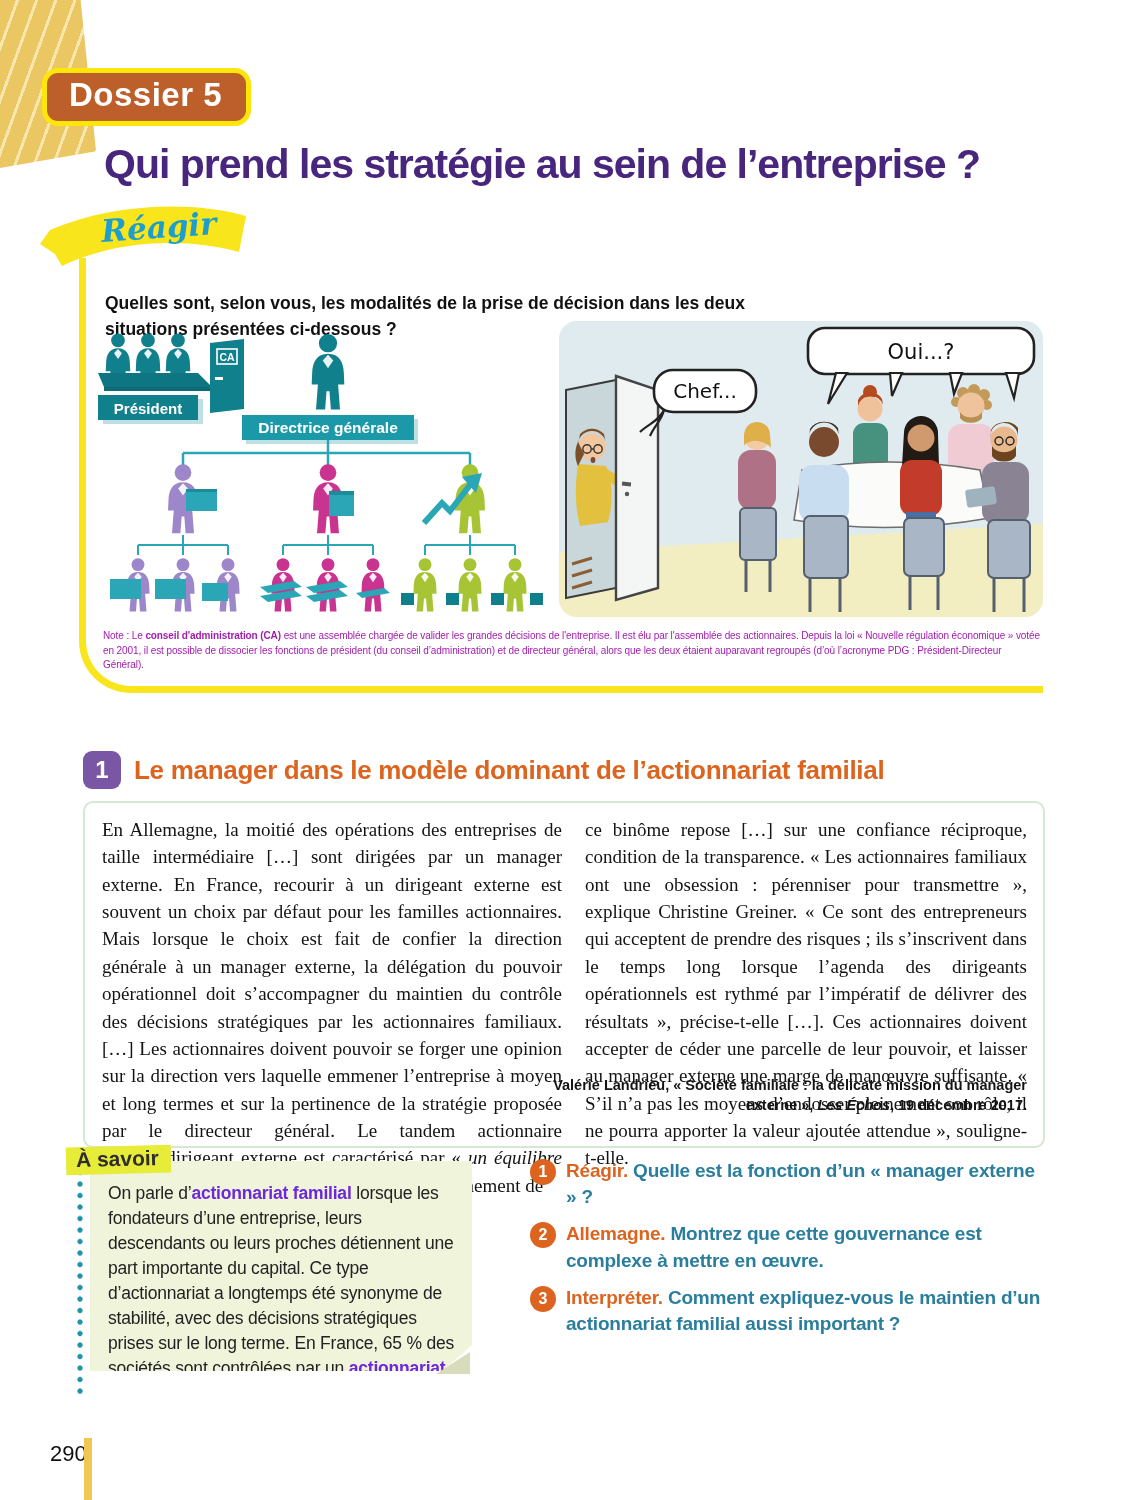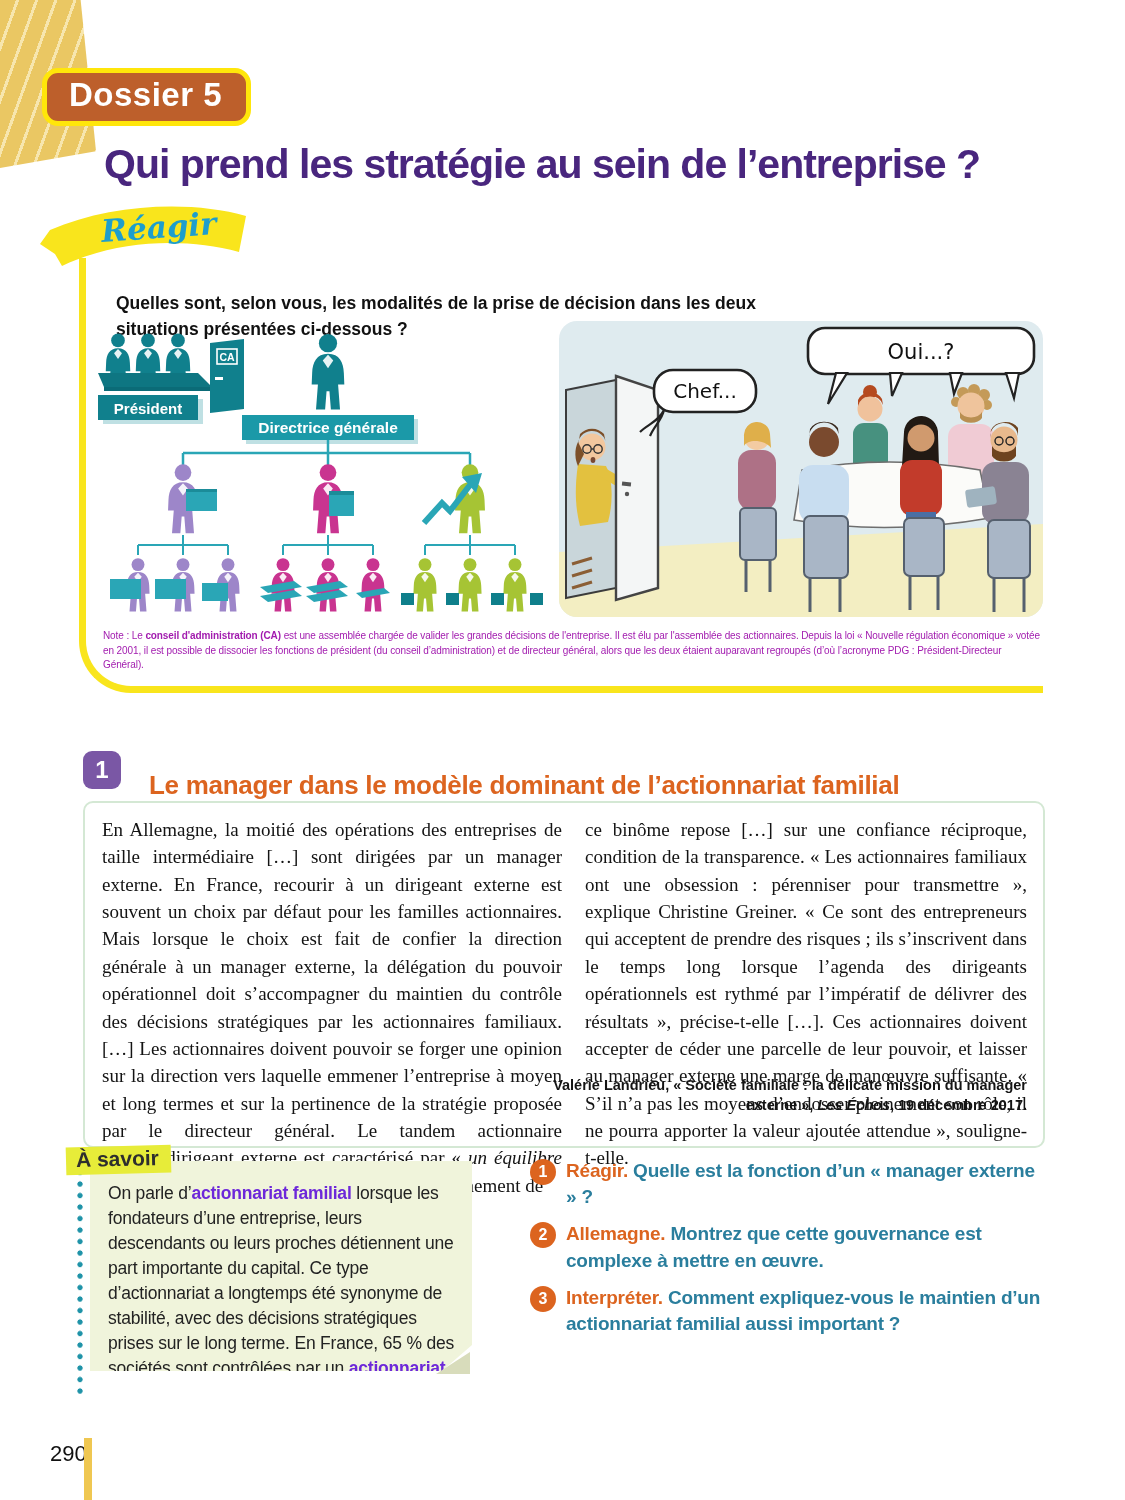--- a/index.html
+++ b/index.html
@@ -26,21 +26,21 @@
   .reagir-svg{left:40px;top:198px;}
   .reagir-text{fill:#1E9ECC;font-size:31px;font-weight:bold;font-style:italic;
     font-family:"DejaVu Serif",serif;}
 
   
   .yellow-frame{left:79px;top:258px;width:957px;height:428px;
     border-left:7px solid #F9E51C;border-bottom:7px solid #F9E51C;
     border-bottom-left-radius:52px;}
 
   .reagir-question{left:105px;top:272px;width:660px;font-size:17.5px;font-weight:bold;
-    color:#111;line-height:1.5;margin-left:11px;}
+    color:#111;line-height:1.5;}
 
   .org-svg{left:98px;top:331px;}
   .cartoon-svg{left:558px;top:320px;}
 
   .note-text{left:103px;top:619px;width:938px;font-size:10px;color:#a21caf;
     line-height:1.47;letter-spacing:-0.1px;}
 
   
   .sec-badge{left:83px;top:751px;width:38px;height:38px;background:#7A57A5;color:#fff;
     border-radius:9px;font-size:24px;font-weight:bold;display:flex;align-items:center;
@@ -290,21 +290,21 @@
       <rect x="250" y="8" width="226" height="46" rx="17" fill="#fff" stroke="#222" stroke-width="2.6"></rect>
       <path d="M278,53 L270,84 L289,53 Z M332,53 L334,76 L344,53 Z M392,53 L396,74 L404,53 Z M448,53 L456,78 L461,53 Z" fill="#fff" stroke="#222" stroke-width="2.2"></path>
       <text x="363" y="39" text-anchor="middle" font-size="21" fill="#111" font-family="DejaVu Sans, sans-serif">Oui...?</text>
     </g>
   </g>
 </svg>
 
 <p class="abs note-text"><span>Note : Le </span><b>conseil d'administration (CA)</b><span> est une assemblée chargée de valider les grandes décisions de l'entreprise. Il est élu par l'assemblée des actionnaires. Depuis la loi « Nouvelle régulation économique » votée en 2001, il est possible de dissocier les fonctions de président (du conseil d’administration) et de directeur général, alors que les deux étaient auparavant regroupés (d’où l’acronyme PDG : Président-Directeur Général).</span></p>
 
 <div class="abs sec-badge">1</div>
-<h2 class="abs sec-title" style="margin:15px">Le manager dans le modèle dominant de l’actionnariat familial</h2>
+<h2 class="abs sec-title" style="margin:0">Le manager dans le modèle dominant de l’actionnariat familial</h2>
 
 <div class="abs article-box">
   <p class="col col-left" style="margin:0"><span>En Allemagne, la moitié des opérations des entreprises de taille intermédiaire […] sont dirigées par un manager externe. En France, recourir à un dirigeant externe est souvent un choix par défaut pour les familles actionnaires. Mais lorsque le choix est fait de confier la direction générale à un manager externe, la délégation du pouvoir opérationnel doit s’accompagner du maintien du contrôle des décisions stratégiques par les actionnaires familiaux. […] Les actionnaires doivent pouvoir se forger une opinion sur la direction vers laquelle emmener l’entreprise à moyen et long termes et sur la pertinence de la stratégie proposée par le directeur général. Le tandem actionnaire familial/dirigeant externe est caractérisé par « </span><em>un équilibre de pouvoir subtil</em><span> ». Le secret d’un bon fonctionnement de</span></p>
   <p class="col col-right" style="margin:0">ce binôme repose […] sur une confiance réciproque, condition de la transparence. « Les actionnaires familiaux ont une obsession : pérenniser pour transmettre », explique Christine Greiner. « Ce sont des entrepreneurs qui acceptent de prendre des risques ; ils s’inscrivent dans le temps long lorsque l’agenda des dirigeants opérationnels est rythmé par l’impératif de délivrer des résultats », précise-t-elle […]. Ces actionnaires doivent accepter de céder une parcelle de leur pouvoir, et laisser au manager externe une marge de manœuvre suffisante. « S’il n’a pas les moyens d’endosser pleinement son rôle, il ne pourra apporter la valeur ajoutée attendue », souligne-t-elle.</p>
   <p class="source" style="margin:0"><span>Valérie Landrieu, « Société familiale : la délicate mission du manager externe », </span><em>Les Échos</em><span>, 19 décembre 2017.</span></p>
 </div>
 
 <div class="abs dotline"></div>
 <div class="abs asavoir-box">
   <p class="asavoir-text" style="margin:0"><span>On parle d’</span><b>actionnariat familial</b><span> lorsque les fondateurs d’une entreprise, leurs descendants ou leurs proches détiennent une part importante du capital. Ce type d’actionnariat a longtemps été synonyme de stabilité, avec des décisions stratégiques prises sur le long terme. En France, 65 % des sociétés sont contrôlées par un </span><b>actionnariat familial</b><span> (comme les groupes Michelin ou Auchan).</span></p>

